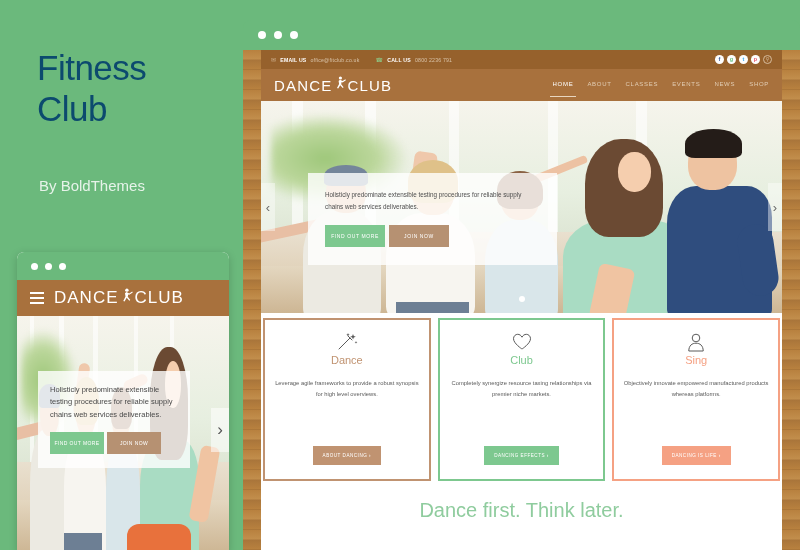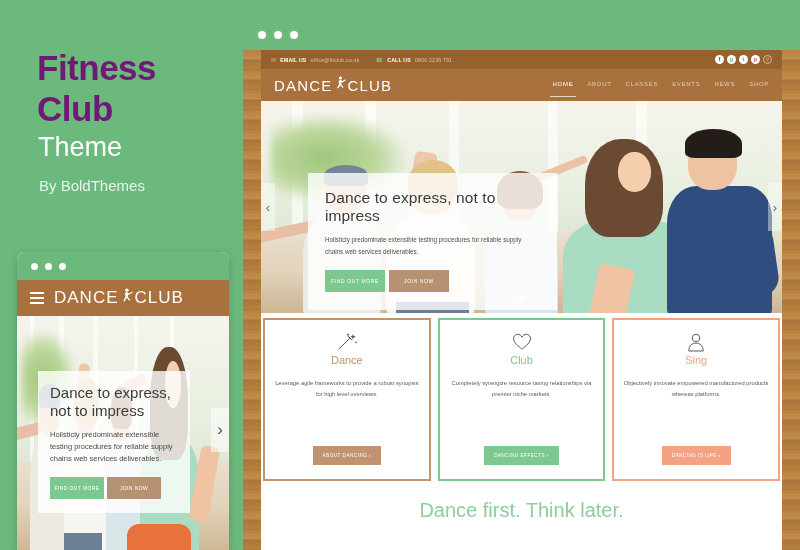--- a/index.html
+++ b/index.html
@@ -12,21 +12,21 @@
 
   
   .promo {
     position: absolute; left: 0; top: 0;
     width: 240px; height: 550px;
     background: #6bb97c;
     z-index: 5;
   }
   .promo-title {
     position: absolute; left: 37px; top: 48px;
-    font-size: 35px; font-weight: bold; color: #701a75;
+    font-size: 35px; font-weight: normal; color: #0c4a6e;
     line-height: 1.17; letter-spacing: -0.5px;
   }
   .promo-sub {
     position: absolute; left: 38px; top: 134px;
     font-size: 27px; font-weight: 300; color: #ffffff;
     line-height: 1;
   }
   .promo-by {
     position: absolute; left: 39px; top: 177px;
     font-size: 15px; font-weight: 400; color: #e6f3e9;
@@ -263,21 +263,20 @@
   .hair { border-radius: 50% 50% 18% 18%; }
 </style>
 </head>
 <body>
 
 <div class="promo">
   <div class="promo-title">
     <div>Fitness</div>
     <div>Club</div>
   </div>
-  <div class="promo-sub">Theme</div>
   <div class="promo-by">By BoldThemes</div>
 </div>
 
 <div class="browser">
 
   <div class="browser-chrome">
     <i></i>
     <i></i>
     <i></i>
   </div>
@@ -355,21 +354,20 @@
         <div class="p" style="left:68.5%;top:24%;width:6.4%;height:19%;background:#f5ceae;border-radius:48%;"></div>
         <div class="p arm" style="left:64%;top:78%;width:7%;height:26%;background:#f0c4a2;transform:rotate(12deg);"></div>
 
         <div class="p body" style="left:78%;top:40%;width:20%;height:62%;background:#2f4d7e;border-radius:28% 24% 6% 6%;"></div>
         <div class="p head" style="left:82%;top:17%;width:9.4%;height:25%;background:#eec3a1;"></div>
         <div class="p hair" style="left:81.3%;top:13%;width:11%;height:14%;background:#241c18;"></div>
         <div class="p arm" style="left:92%;top:58%;width:7%;height:34%;background:#2f4d7e;transform:rotate(-8deg);border-radius:20px;"></div>
       </div>
 
       <div class="hero-card">
-        <h2>Dance to express, not to impress</h2>
         <p>Holisticly predominate extensible testing procedures for reliable supply chains web services deliverables.</p>
         <div class="hero-btns">
           <span class="hero-btn green">FIND OUT MORE</span>
           <span class="hero-btn brown">JOIN NOW</span>
         </div>
       </div>
 
       <div class="hero-nav prev">‹</div>
       <div class="hero-nav next">›</div>
       <div class="hero-dots">
@@ -467,24 +465,20 @@
       <div class="p hair" style="left:44.2%;top:30%;width:10%;height:18%;background:#8a6244;border-radius:50% 50% 28% 28%;"></div>
       <div class="p body" style="left:58%;top:52%;width:28%;height:58%;background:#a9dcc3;border-radius:34% 30% 8% 8%;"></div>
       <div class="p head" style="left:65%;top:18%;width:13%;height:30%;background:#f2c7a6;"></div>
       <div class="p hair" style="left:62.5%;top:13%;width:18%;height:48%;background:#6b4a33;border-radius:46% 46% 30% 30%;"></div>
       <div class="p" style="left:70%;top:19%;width:7.5%;height:20%;background:#f5ceae;border-radius:48%;"></div>
       <div class="p" style="left:52%;top:88%;width:30%;height:22%;background:#e8713c;border-radius:12px 12px 4px 4px;"></div>
       <div class="p arm" style="left:84%;top:55%;width:9%;height:32%;background:#f0c4a2;transform:rotate(10deg);"></div>
     </div>
 
     <div class="m-card">
-      <h3>
-        <span>Dance to express,</span><br>
-        <span>not to impress</span>
-      </h3>
       <p>Holisticly predominate extensible testing procedures for reliable supply chains web services deliverables.</p>
       <div class="m-btns">
         <span class="m-btn green">FIND OUT MORE</span>
         <span class="m-btn brown">JOIN NOW</span>
       </div>
     </div>
     <div class="m-arrow">›</div>
   </div>
 </div>
 

